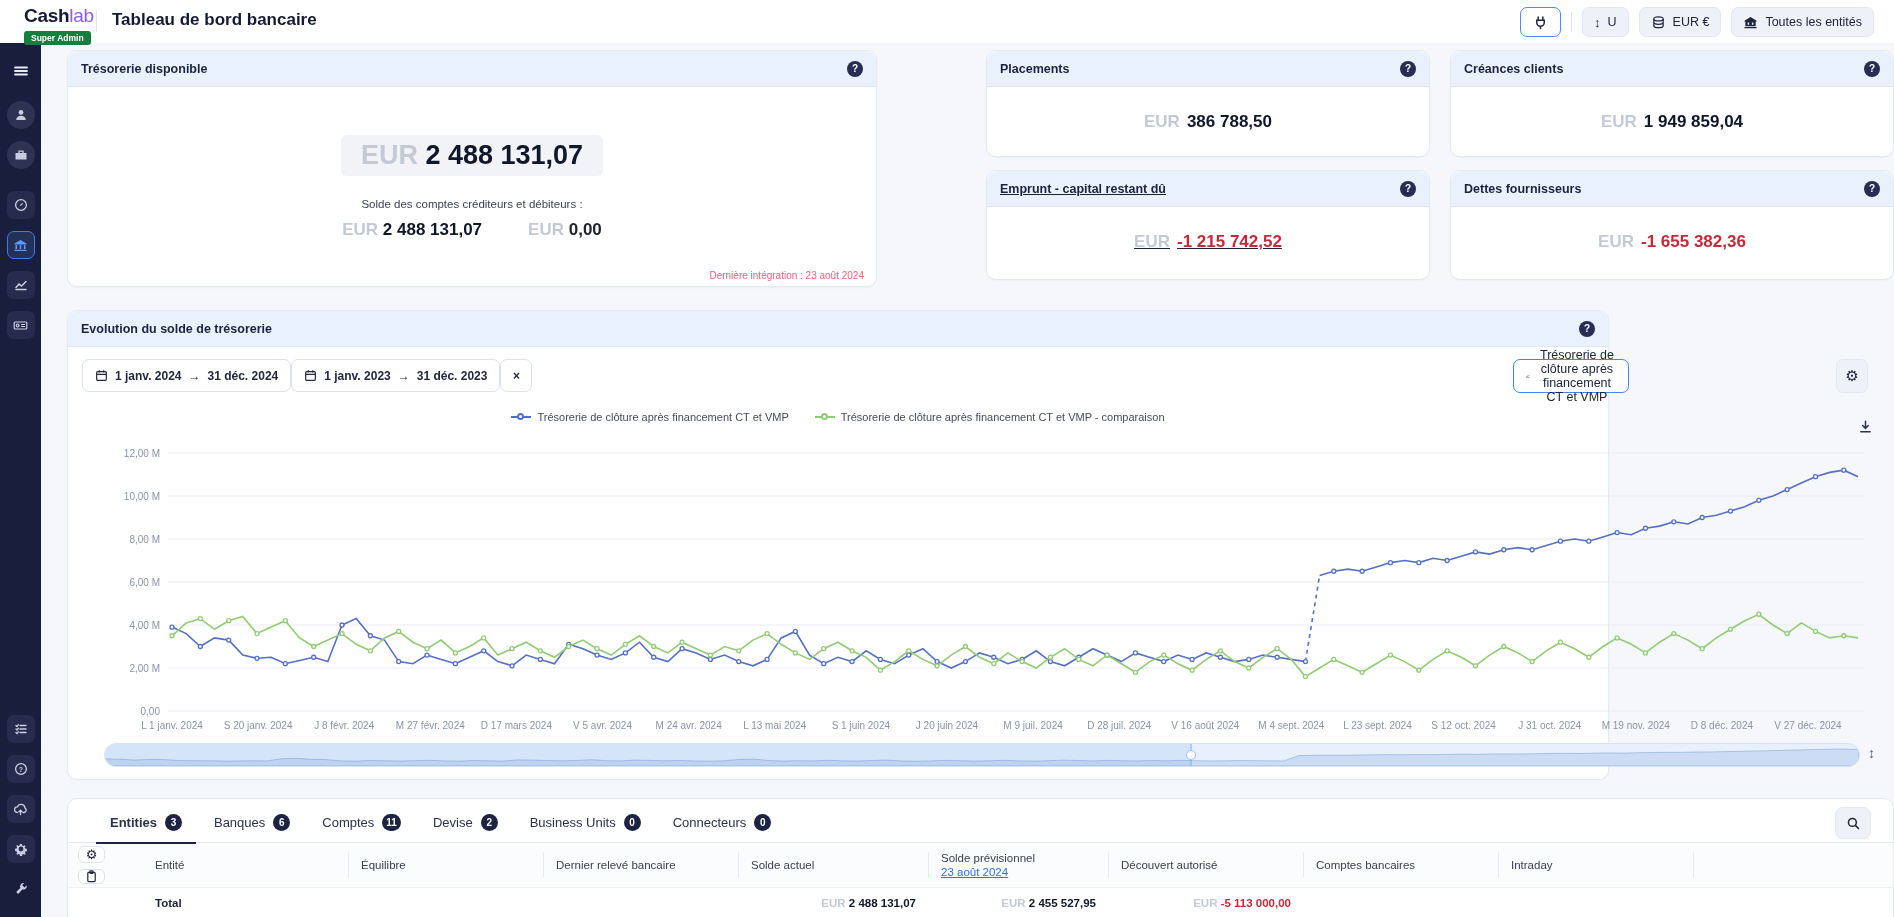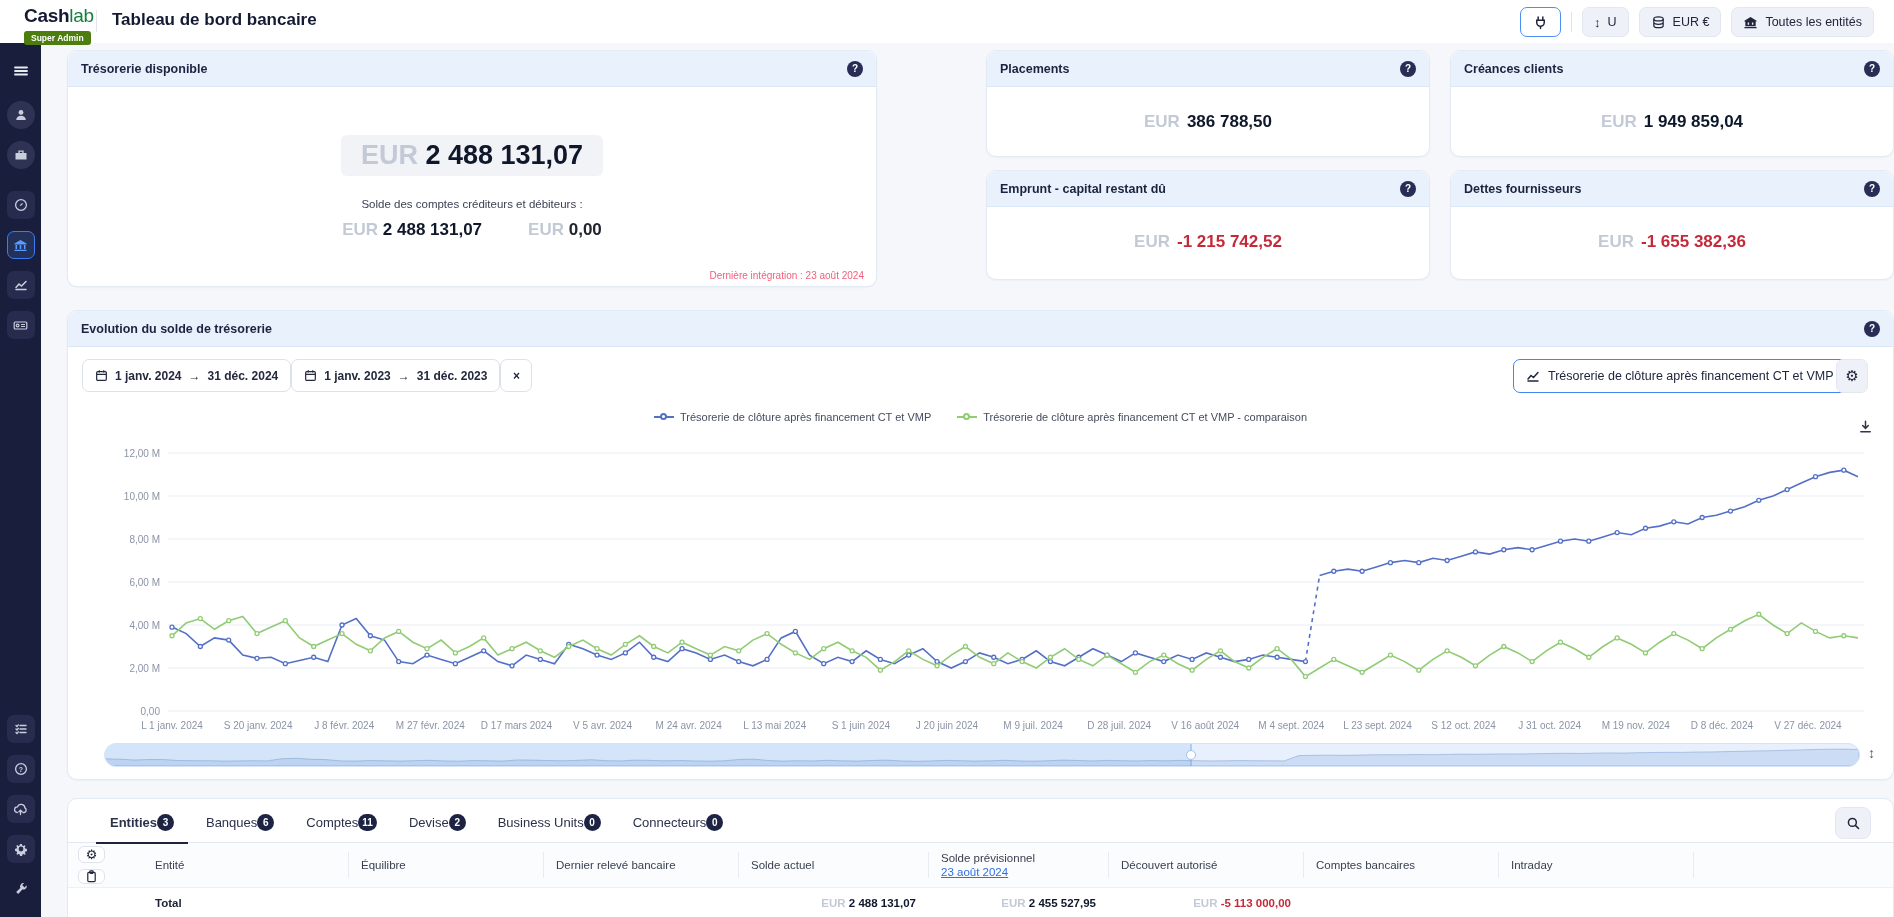--- a/index.html
+++ b/index.html
@@ -4,22 +4,22 @@
 <style>
   * { box-sizing: border-box; margin: 0; padding: 0; }
   html,body { width:1894px; height:917px; overflow:hidden; background:#f5f7fb;
     font-family:"Liberation Sans", sans-serif; color:#1c2233; }
   #app { position:relative; width:1894px; height:917px; }
 
   
   .topbar { position:absolute; top:0; left:0; right:0; height:43px; background:#fff; z-index:5; }
   .logo-wrap { position:absolute; left:24px; top:5px; }
   .logo { font-size:19px; font-weight:bold; color:#141a33; letter-spacing:-0.3px; }
-  .logo .lab { font-weight:normal; color:#15803d; }
-  .role-badge { display:inline-block; background:#4d7c0f; color:#fff; font-size:8.5px; font-weight:bold;
+  .logo .lab { font-weight:normal; color:#8b5cf6; }
+  .role-badge { display:inline-block; background:#15803d; color:#fff; font-size:8.5px; font-weight:bold;
     padding:2px 7px; border-radius:3px; margin-top:-2px; }
   .topbar-sep { position:absolute; left:96px; top:10px; height:22px; width:1px; background:#e2e5ee; }
   .page-title { position:absolute; left:112px; top:10px; font-size:17px; font-weight:bold; color:#141a33; }
   .topbar-actions { position:absolute; right:20px; top:7px; display:flex; align-items:center; gap:10px; }
   .tb-btn { display:flex; align-items:center; gap:7px; height:30px; padding:0 11px; border-radius:7px;
     background:#eef1f8; border:1px solid #e3e7f1; font-size:12.5px; color:#20263c; cursor:pointer; }
   .tb-btn.icon-only { padding:0 12px; }
   .tb-btn.active-plug { background:#fff; border:1.5px solid #4d8df6; }
   .actions-sep { width:1px; height:20px; background:#dfe3ec; }
   .updown-glyph { font-size:13px; color:#20263c; }
@@ -54,25 +54,25 @@
   .treso-sub { margin-top:22px; font-size:11.5px; color:#3c4254; }
   .treso-row { margin-top:10px; font-size:17px; font-weight:bold; display:flex; justify-content:center; gap:46px; }
   .treso-row .cur { font-size:17px; }
   .last-integration { position:absolute; right:12px; bottom:6px; font-size:10px; color:#f2607c; }
 
   .card-sm { height:107px; }
   .card-sm .sm-body { display:flex; align-items:center; justify-content:center; height:69px;
     font-size:17px; font-weight:bold; gap:7px; }
   .card-placements { left:945px; top:7px;  width:444px; }
   .card-creances   { left:1409px; top:7px; width:444px; }
-  .card-emprunt    { left:945px; top:127px; width:444px; height:110px; }
+  .card-emprunt    { left:945px; top:127px; width:444px; height:110px;text-decoration:underline; }
   .card-dettes     { left:1409px; top:127px; width:444px; height:110px; }
 
   
-  .card-chart { left:26px; top:267px; width:1827px; height:470px; }
+  .card-chart { left:26px; top:267px; width:1542px; height:470px; }
   .chart-toolbar { position:absolute; left:14px; top:48px; display:flex; }
   .chip { display:flex; align-items:center; gap:7px; height:33px; padding:0 12px; background:#fff;
     border:1px solid #dce1ec; border-radius:7px; font-size:12px; font-weight:bold; color:#23293e; cursor:pointer; }
   .chip .arrow { color:#23293e; font-size:12px; }
   .chip.close-chip { width:32px; justify-content:center; padding:0; font-weight:bold; }
   .series-btn { position:absolute; top:48px; left:1445px; display:flex; align-items:center; gap:8px;
     height:34px; padding:0 12px; background:#fff; border:1.5px solid #4285f4; border-radius:7px;
     font-size:12.5px; color:#20263c; cursor:pointer; }
   .gear-btn { position:absolute; top:48px; left:1768px; width:32px; height:34px; background:#eef1f8;
     border:1px solid #e3e7f1; border-radius:7px; display:flex; align-items:center; justify-content:center;
@@ -90,21 +90,21 @@
   .brush-window { position:absolute; left:0; top:0; bottom:0; width:62%; background:#d4e4f9; border-right:2px solid #aecdf2; }
   .brush-handle { position:absolute; left:calc(62% - 6px); top:6px; width:10px; height:10px; border-radius:50%;
     background:#fff; border:1.5px solid #9fc3ef; }
   .brush-updown { position:absolute; left:1800px; top:434px; font-size:14px; color:#5a6070; cursor:pointer; }
 
   
   .panel { position:absolute; left:26px; top:755px; width:1827px; height:180px; background:#fff;
     border:1px solid #e2eaf4; border-radius:10px 10px 0 0; }
   .tabs { display:flex; align-items:center; gap:4px; padding:6px 0 0 28px; height:44px;
     border-bottom:1px solid #e4e7ef; position:relative; }
-  .tab { display:flex; align-items:center; gap:0; font-size:13px; color:#2b3148; padding:10px 14px 12px;
+  .tab { display:flex; align-items:center; gap:8px; font-size:13px; color:#2b3148; padding:10px 14px 12px;
     cursor:pointer; position:relative; }
   .tab.active { font-weight:bold; }
   .tab.active::after { content:""; position:absolute; left:0; right:0; bottom:-1px; height:2.5px; background:#1d2340; }
   .badge { min-width:17px; height:17px; border-radius:9px; background:#1d2342; color:#fff; font-size:10px;
     font-weight:bold; display:flex; align-items:center; justify-content:center; padding:0 4px; }
   .search-btn { position:absolute; right:22px; top:8px; width:36px; height:32px; background:#eef1f8;
     border:1px solid #e3e7f1; border-radius:8px; display:flex; align-items:center; justify-content:center; cursor:pointer; }
 
   .thead { display:grid; grid-template-columns:75px 205px 195px 195px 190px 180px 195px 195px 195px 1fr;
     height:44px; align-items:center; font-size:11.5px; color:#3a4050; background:#fbfcfe; }

